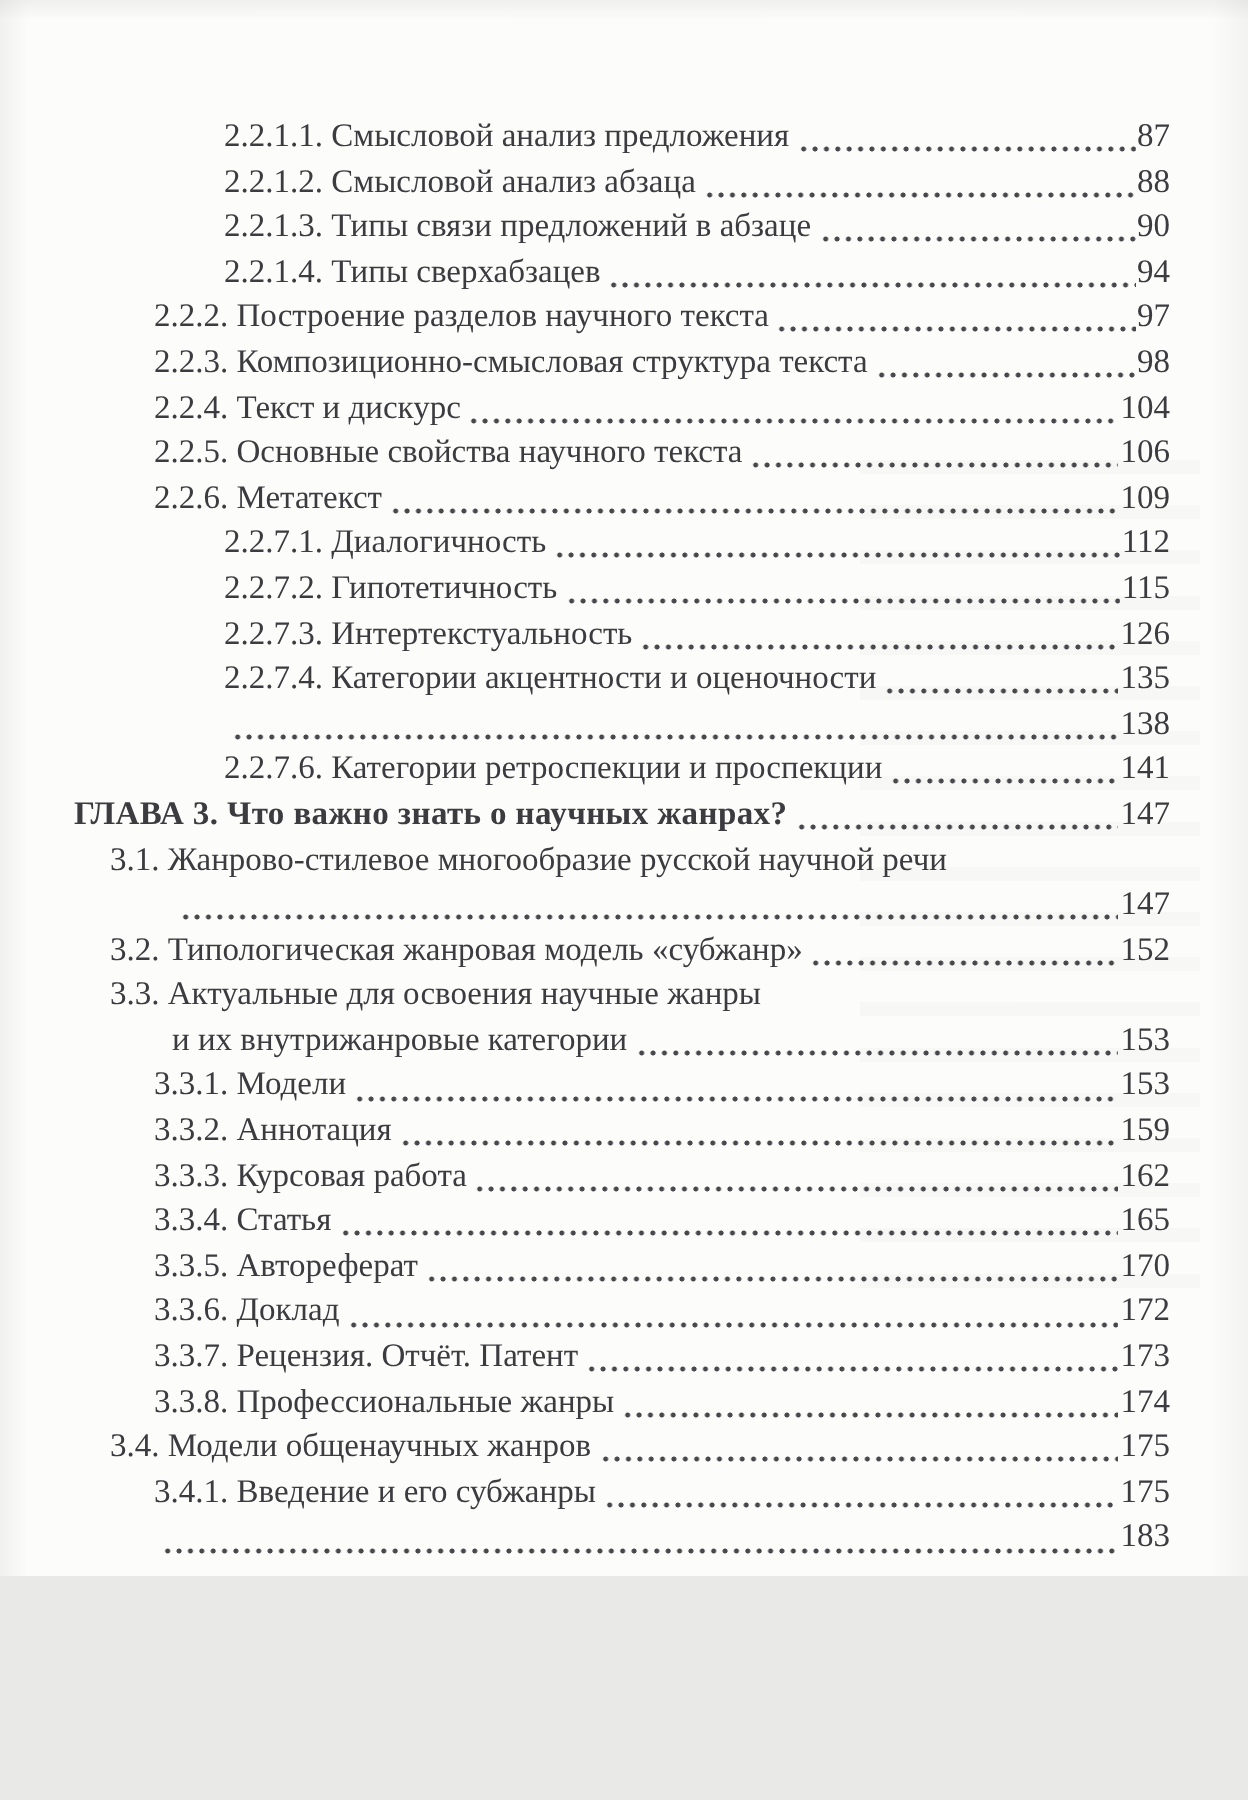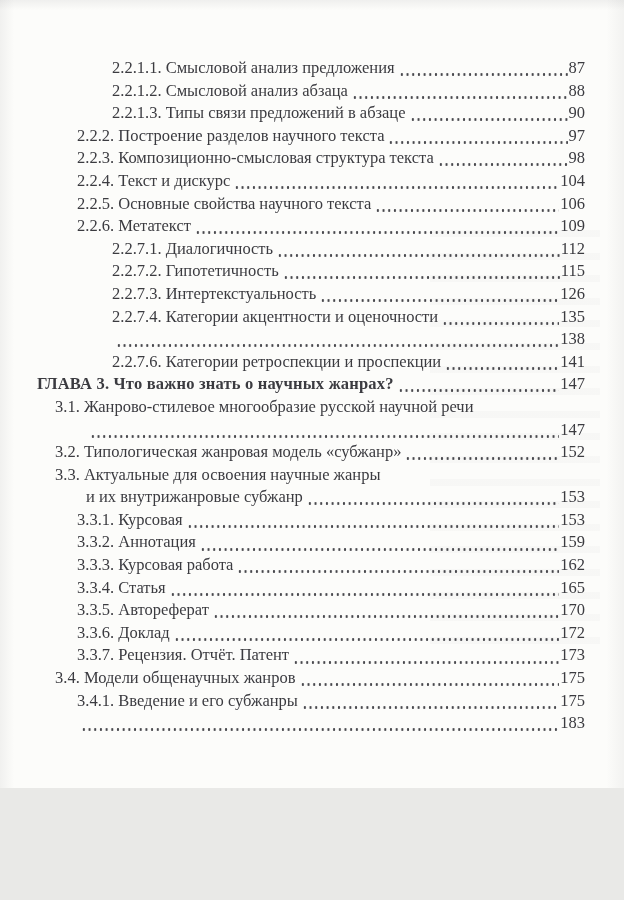--- a/index.html
+++ b/index.html
@@ -109,20 +109,28 @@
 
   </li>
         <li class="toc-row lvl4">
     <div class="row-line line1">
       <span class="label">2.2.1.3. Типы связи предложений в абзаце</span>
       <span class="leader"></span>
       <span class="page">90</span>
     </div>
 
   </li>
+        <li class="toc-row lvl4">
+    <div class="row-line line1">
+      <span class="label">2.2.1.4. Типы сверхабзацев</span>
+      <span class="leader"></span>
+      <span class="page">94</span>
+    </div>
+
+  </li>
         <li class="toc-row lvl3">
     <div class="row-line line1">
       <span class="label">2.2.2. Построение разделов научного текста</span>
       <span class="leader"></span>
       <span class="page">97</span>
     </div>
 
   </li>
         <li class="toc-row lvl3">
     <div class="row-line line1">
@@ -228,28 +236,28 @@
       <span class="page">152</span>
     </div>
 
   </li>
         <li class="toc-row lvl2 wrap2">
     <div class="row-line line1">
       <span class="label">3.3. Актуальные для освоения научные жанры</span>
 
     </div>
     <div class="row-line line2">
-      <span class="label">и их внутрижанровые субжанр</span>
+      <span class="label">и их внутрижанровые категории</span>
       <span class="leader"></span>
       <span class="page">153</span>
     </div>
   </li>
         <li class="toc-row lvl3">
     <div class="row-line line1">
-      <span class="label">3.3.1. Курсовая</span>
+      <span class="label">3.3.1. Модели</span>
       <span class="leader"></span>
       <span class="page">153</span>
     </div>
 
   </li>
         <li class="toc-row lvl3">
     <div class="row-line line1">
       <span class="label">3.3.2. Аннотация</span>
       <span class="leader"></span>
       <span class="page">159</span>
@@ -286,20 +294,28 @@
       <span class="leader"></span>
       <span class="page">172</span>
     </div>
 
   </li>
         <li class="toc-row lvl3">
     <div class="row-line line1">
       <span class="label">3.3.7. Рецензия. Отчёт. Патент</span>
       <span class="leader"></span>
       <span class="page">173</span>
+    </div>
+
+  </li>
+        <li class="toc-row lvl3">
+    <div class="row-line line1">
+      <span class="label">3.3.8. Профессиональные жанры</span>
+      <span class="leader"></span>
+      <span class="page">174</span>
     </div>
 
   </li>
         <li class="toc-row lvl2">
     <div class="row-line line1">
       <span class="label">3.4. Модели общенаучных жанров</span>
       <span class="leader"></span>
       <span class="page">175</span>
     </div>
 

